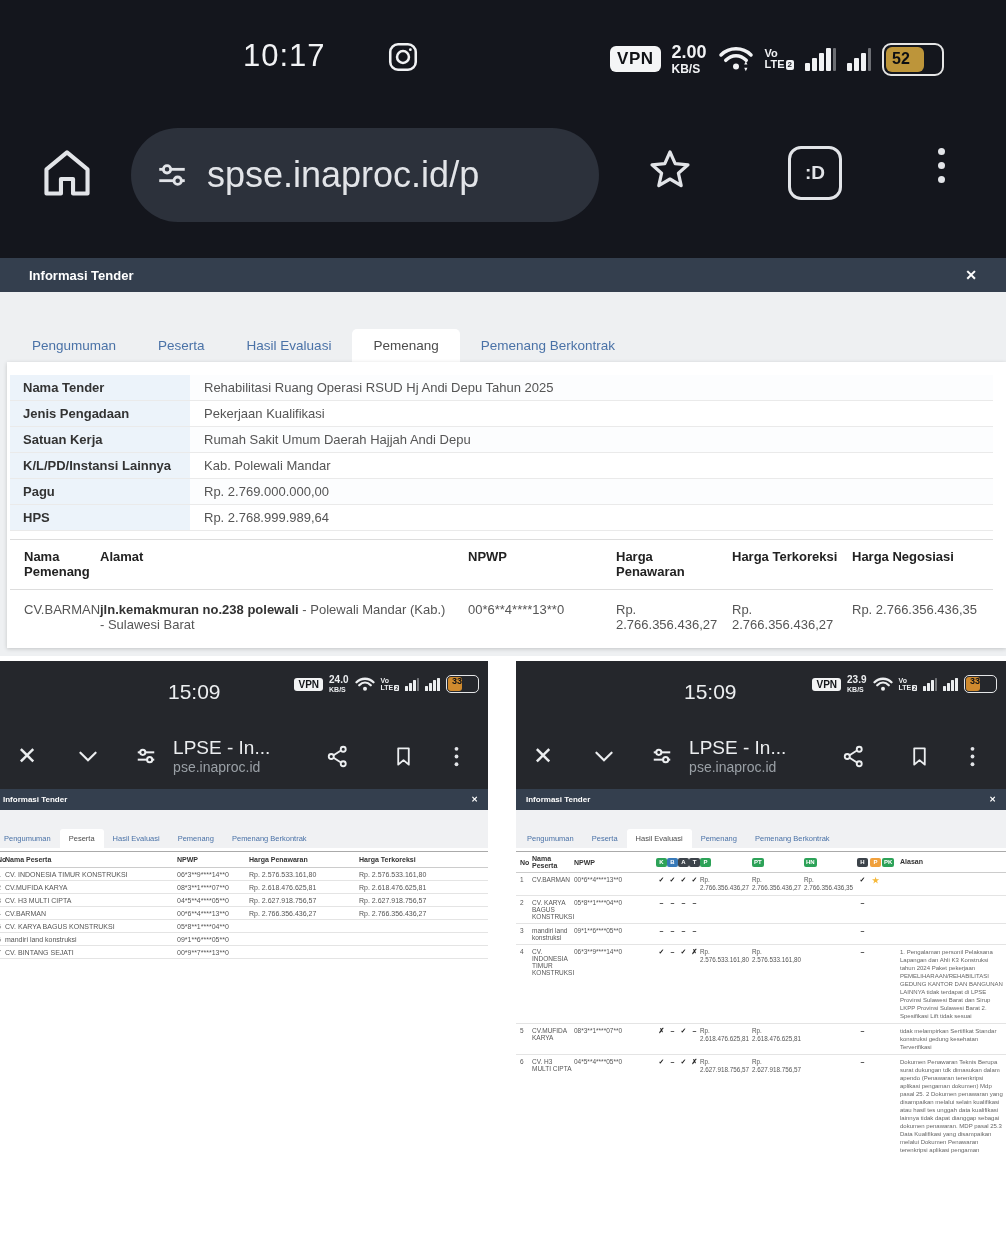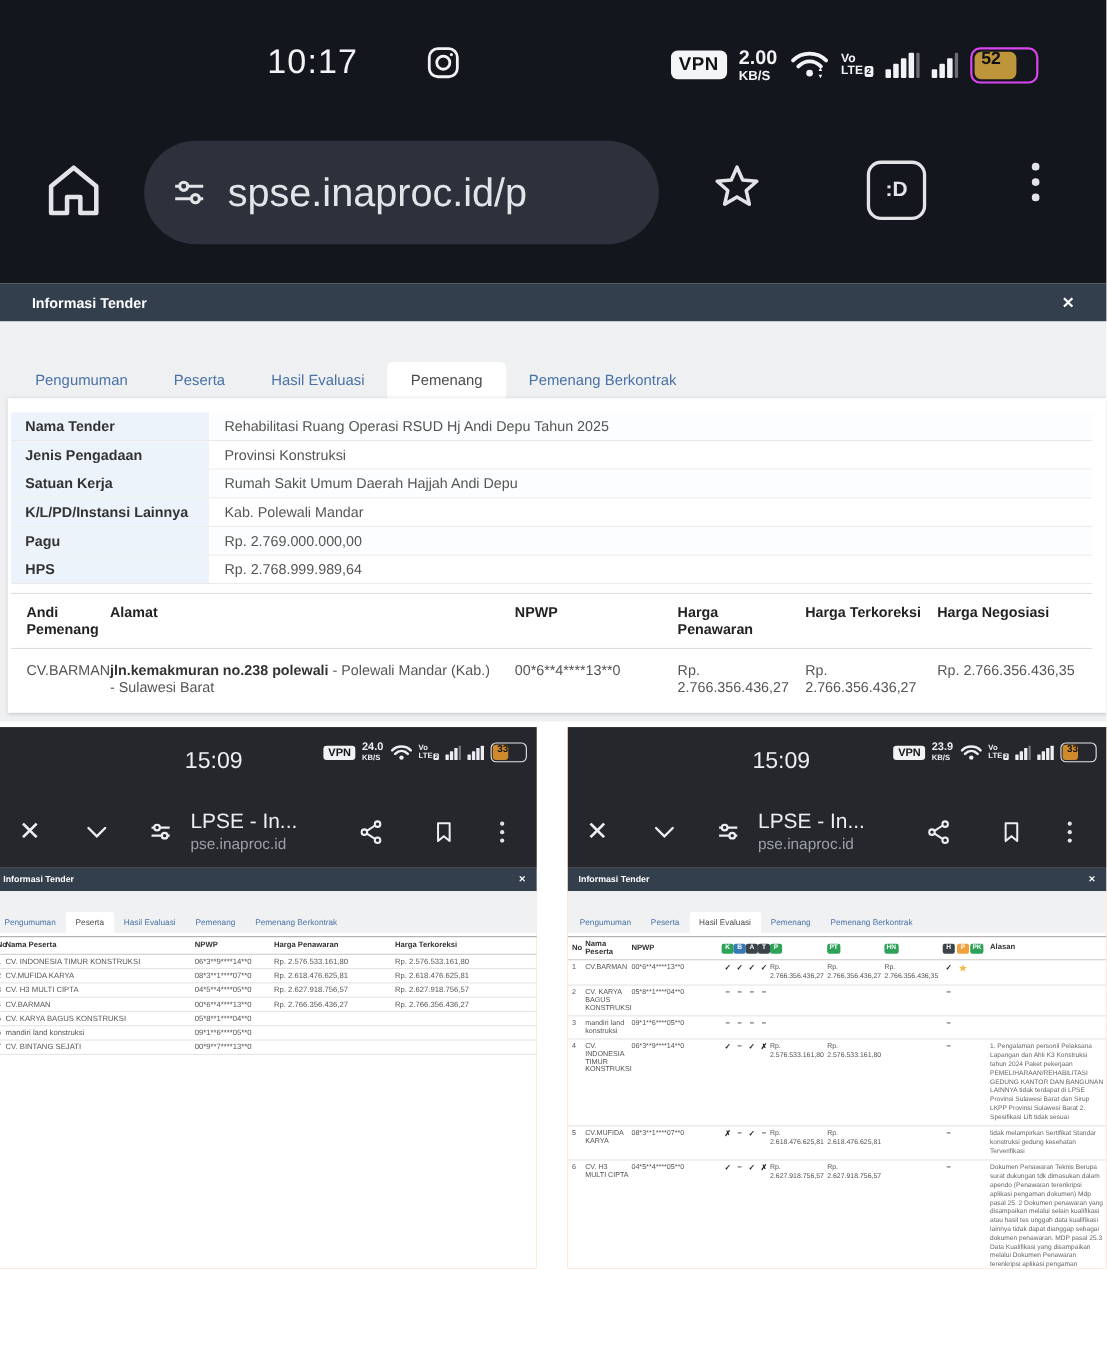--- a/index.html
+++ b/index.html
@@ -17,22 +17,22 @@
   .spd{display:flex;flex-direction:column;align-items:flex-start;color:#f1f2f4;line-height:1}
   .spd .v{font-size:18px;font-weight:bold}.spd .u{font-size:12px;font-weight:bold;margin-top:2px}
   .volte{display:flex;flex-direction:column;color:#f1f2f4;line-height:1;align-items:flex-start}
   .volte .t{font-size:11px;font-weight:bold}
   .volte .b{font-size:11px;font-weight:bold;display:flex;align-items:center;gap:1px}
   .simbox{display:inline-block;background:#f1f2f4;color:#14161d;font-size:8px;font-weight:bold;
           border-radius:2px;padding:0 2px;line-height:10px}
   .bars{display:flex;align-items:flex-end;gap:2px}
   .bars i{display:block;width:5px;background:#f1f2f4;border-radius:1px}
   .bars i.dim{opacity:.4;width:3px}
-  .batt{position:relative;width:58px;height:29px;border:2px solid #d946ef;border-radius:9px;
-        display:flex;overflow:hidden}
+  .batt{position:relative;width:58px;height:29px;border:2px solid #e5e5e5;border-radius:9px;
+        display:flex;align-items:center;overflow:hidden}
   .batt .fill{position:absolute;left:2px;top:2px;bottom:2px;border-radius:6px}
   .batt .num{position:relative;z-index:1;font-size:16px;font-weight:bold;color:#0d0f13;padding-left:8px}
   .batt:after{content:"";position:absolute;right:-6px;top:9px;width:3px;height:10px;background:#e7e8ea;border-radius:1px}
 
   .addr-row{position:absolute;top:126px;left:0;right:0;height:100px}
   .home-ic{position:absolute;left:38px;top:18px}
   .url-pill{position:absolute;left:131px;top:2px;width:468px;height:94px;background:#2c313b;
             border-radius:47px;display:flex;align-items:center;padding:0 24px;box-sizing:border-box}
   .url-text{font-size:36px;color:#e2e4e8;margin-left:18px;white-space:nowrap}
   .star-ic{position:absolute;left:646px;top:20px}
@@ -228,21 +228,21 @@
   <div class="panel">
     <div>
 
         <div class="drow">
           <div class="dlabel">Nama Tender</div>
           <div class="dvalue">Rehabilitasi Ruang Operasi RSUD Hj Andi Depu Tahun 2025</div>
         </div>
 
         <div class="drow">
           <div class="dlabel">Jenis Pengadaan</div>
-          <div class="dvalue">Provinsi Konstruksi</div>
+          <div class="dvalue">Pekerjaan Kualifikasi</div>
         </div>
 
         <div class="drow">
           <div class="dlabel">Satuan Kerja</div>
           <div class="dvalue">Rumah Sakit Umum Daerah Hajjah Andi Depu</div>
         </div>
 
         <div class="drow">
           <div class="dlabel">K/L/PD/Instansi Lainnya</div>
           <div class="dvalue">Kab. Polewali Mandar</div>
@@ -254,21 +254,21 @@
         </div>
 
         <div class="drow">
           <div class="dlabel">HPS</div>
           <div class="dvalue">Rp. 2.768.999.989,64</div>
         </div>
 
     </div>
     <div class="wtable">
       <div class="whead">
-        <div class="wc1">Andi Pemenang</div>
+        <div class="wc1">Nama Pemenang</div>
         <div class="wc2">Alamat</div>
         <div class="wc3">NPWP</div>
         <div class="wc4">Harga Penawaran</div>
         <div class="wc5">Harga Terkoreksi</div>
         <div class="wc6">Harga Negosiasi</div>
       </div>
       <div class="wrow">
         <div class="wc1">CV.BARMAN</div>
         <div class="wc2"><span class="bold-part">jln.kemakmuran no.238 polewali</span><span> - Polewali Mandar (Kab.) - Sulawesi Barat</span></div>
         <div class="wc3">00*6**4****13**0</div>

